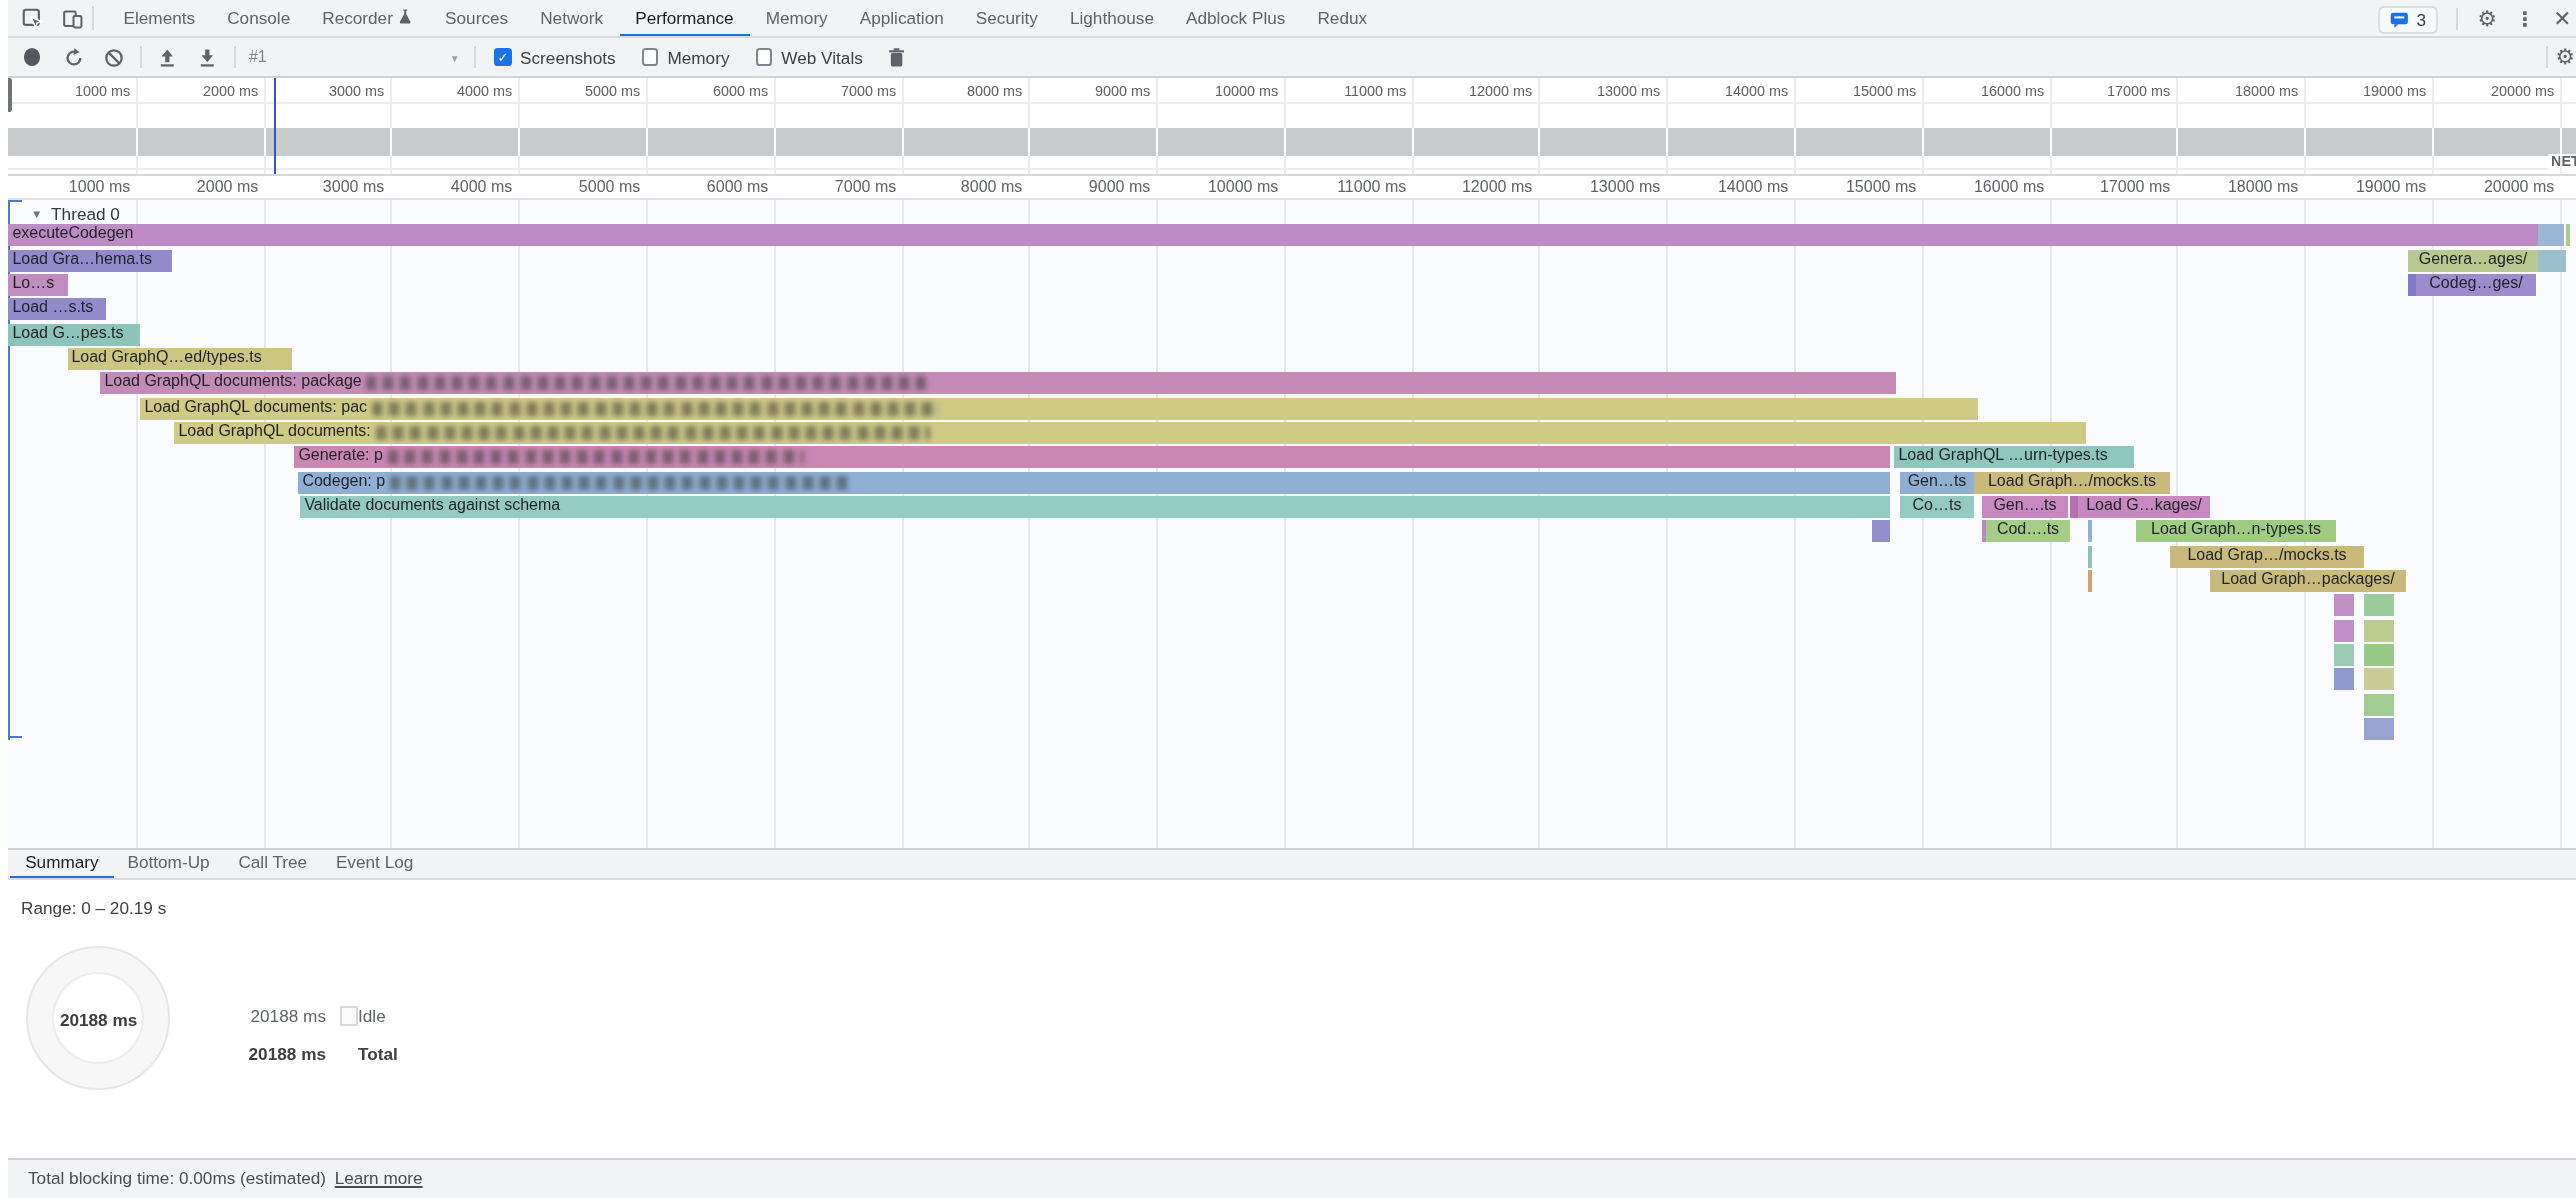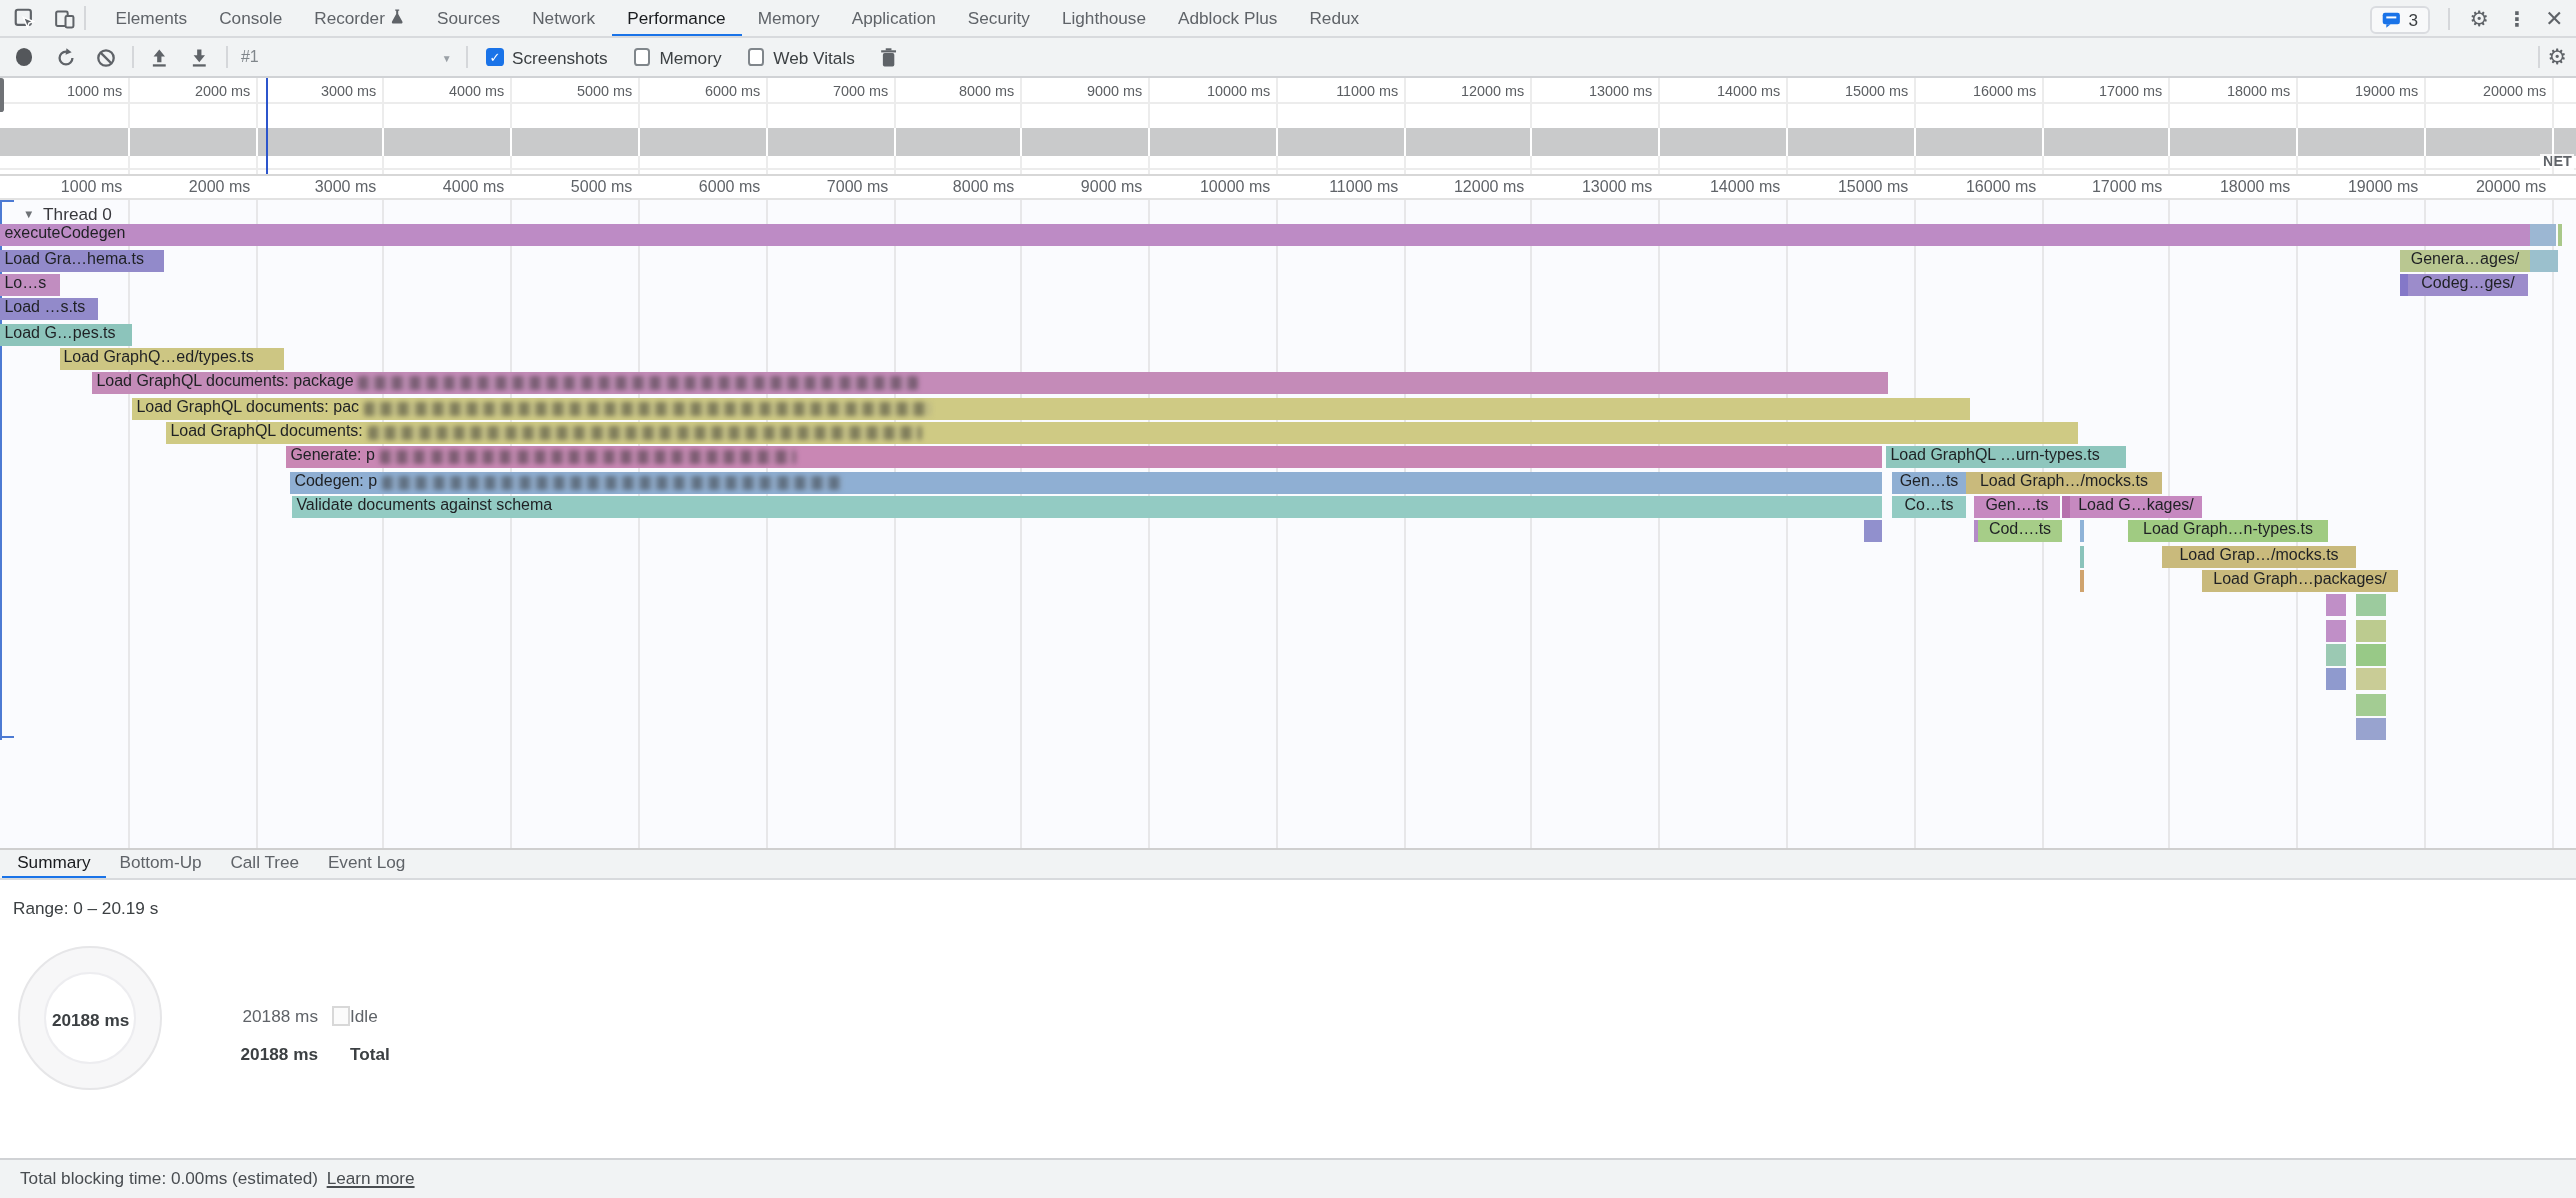--- a/index.html
+++ b/index.html
@@ -1,17 +1,17 @@
 <!DOCTYPE html>
 <html style="font-size:11.5px"><head>
 <meta charset="utf-8">
 <style>
   * { margin:0; padding:0; box-sizing:border-box; }
   html,body { background:#fff; }
-  .viewport { width:2576px; height:1199px; overflow:hidden; position:relative; }
+  .viewport { width:2576px; height:1199px; overflow:hidden; position:relative;padding-left:8px; }
   .stage {
     width:1288px; height:599px;
     transform:scale(2); transform-origin:0 0;
     font-family:"Liberation Sans","DejaVu Sans",sans-serif;
     color:#202124; position:relative; background:#fff;
   }
   
   .tabbar {
     height:19.4px; background:#f1f3f4; border-bottom:0.7px solid #d8dadd;
     display:flex; align-items:stretch; position:relative;

